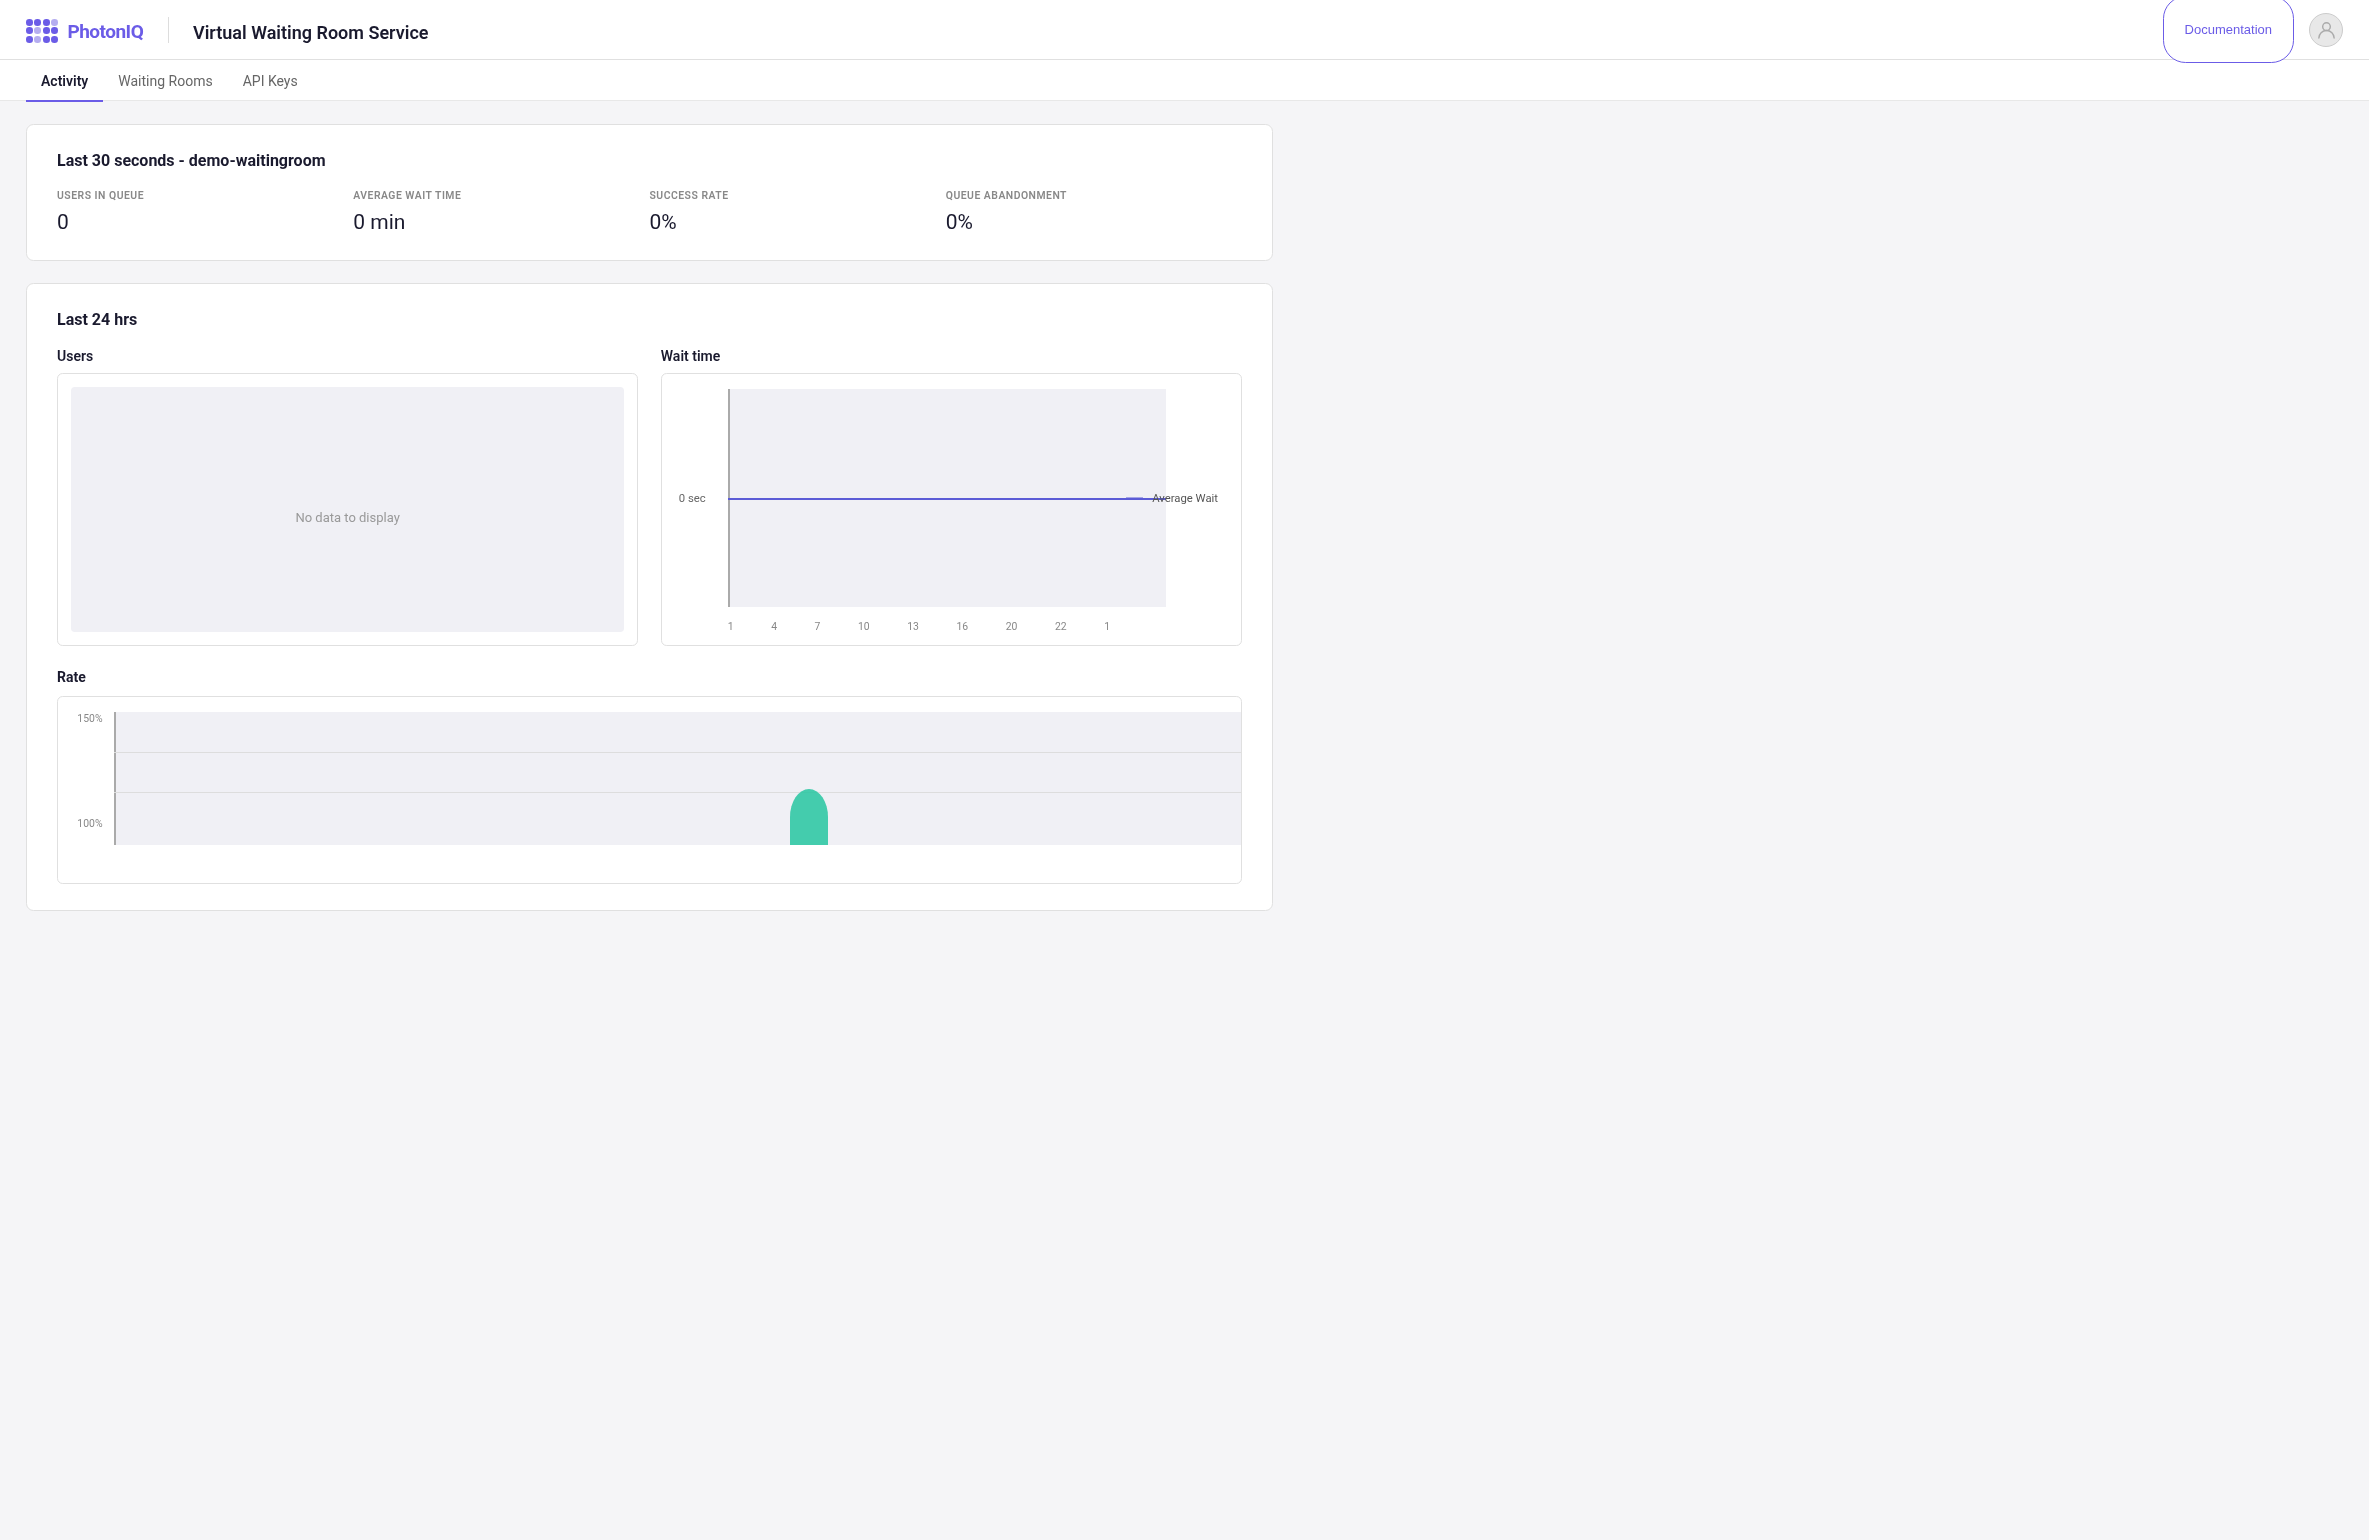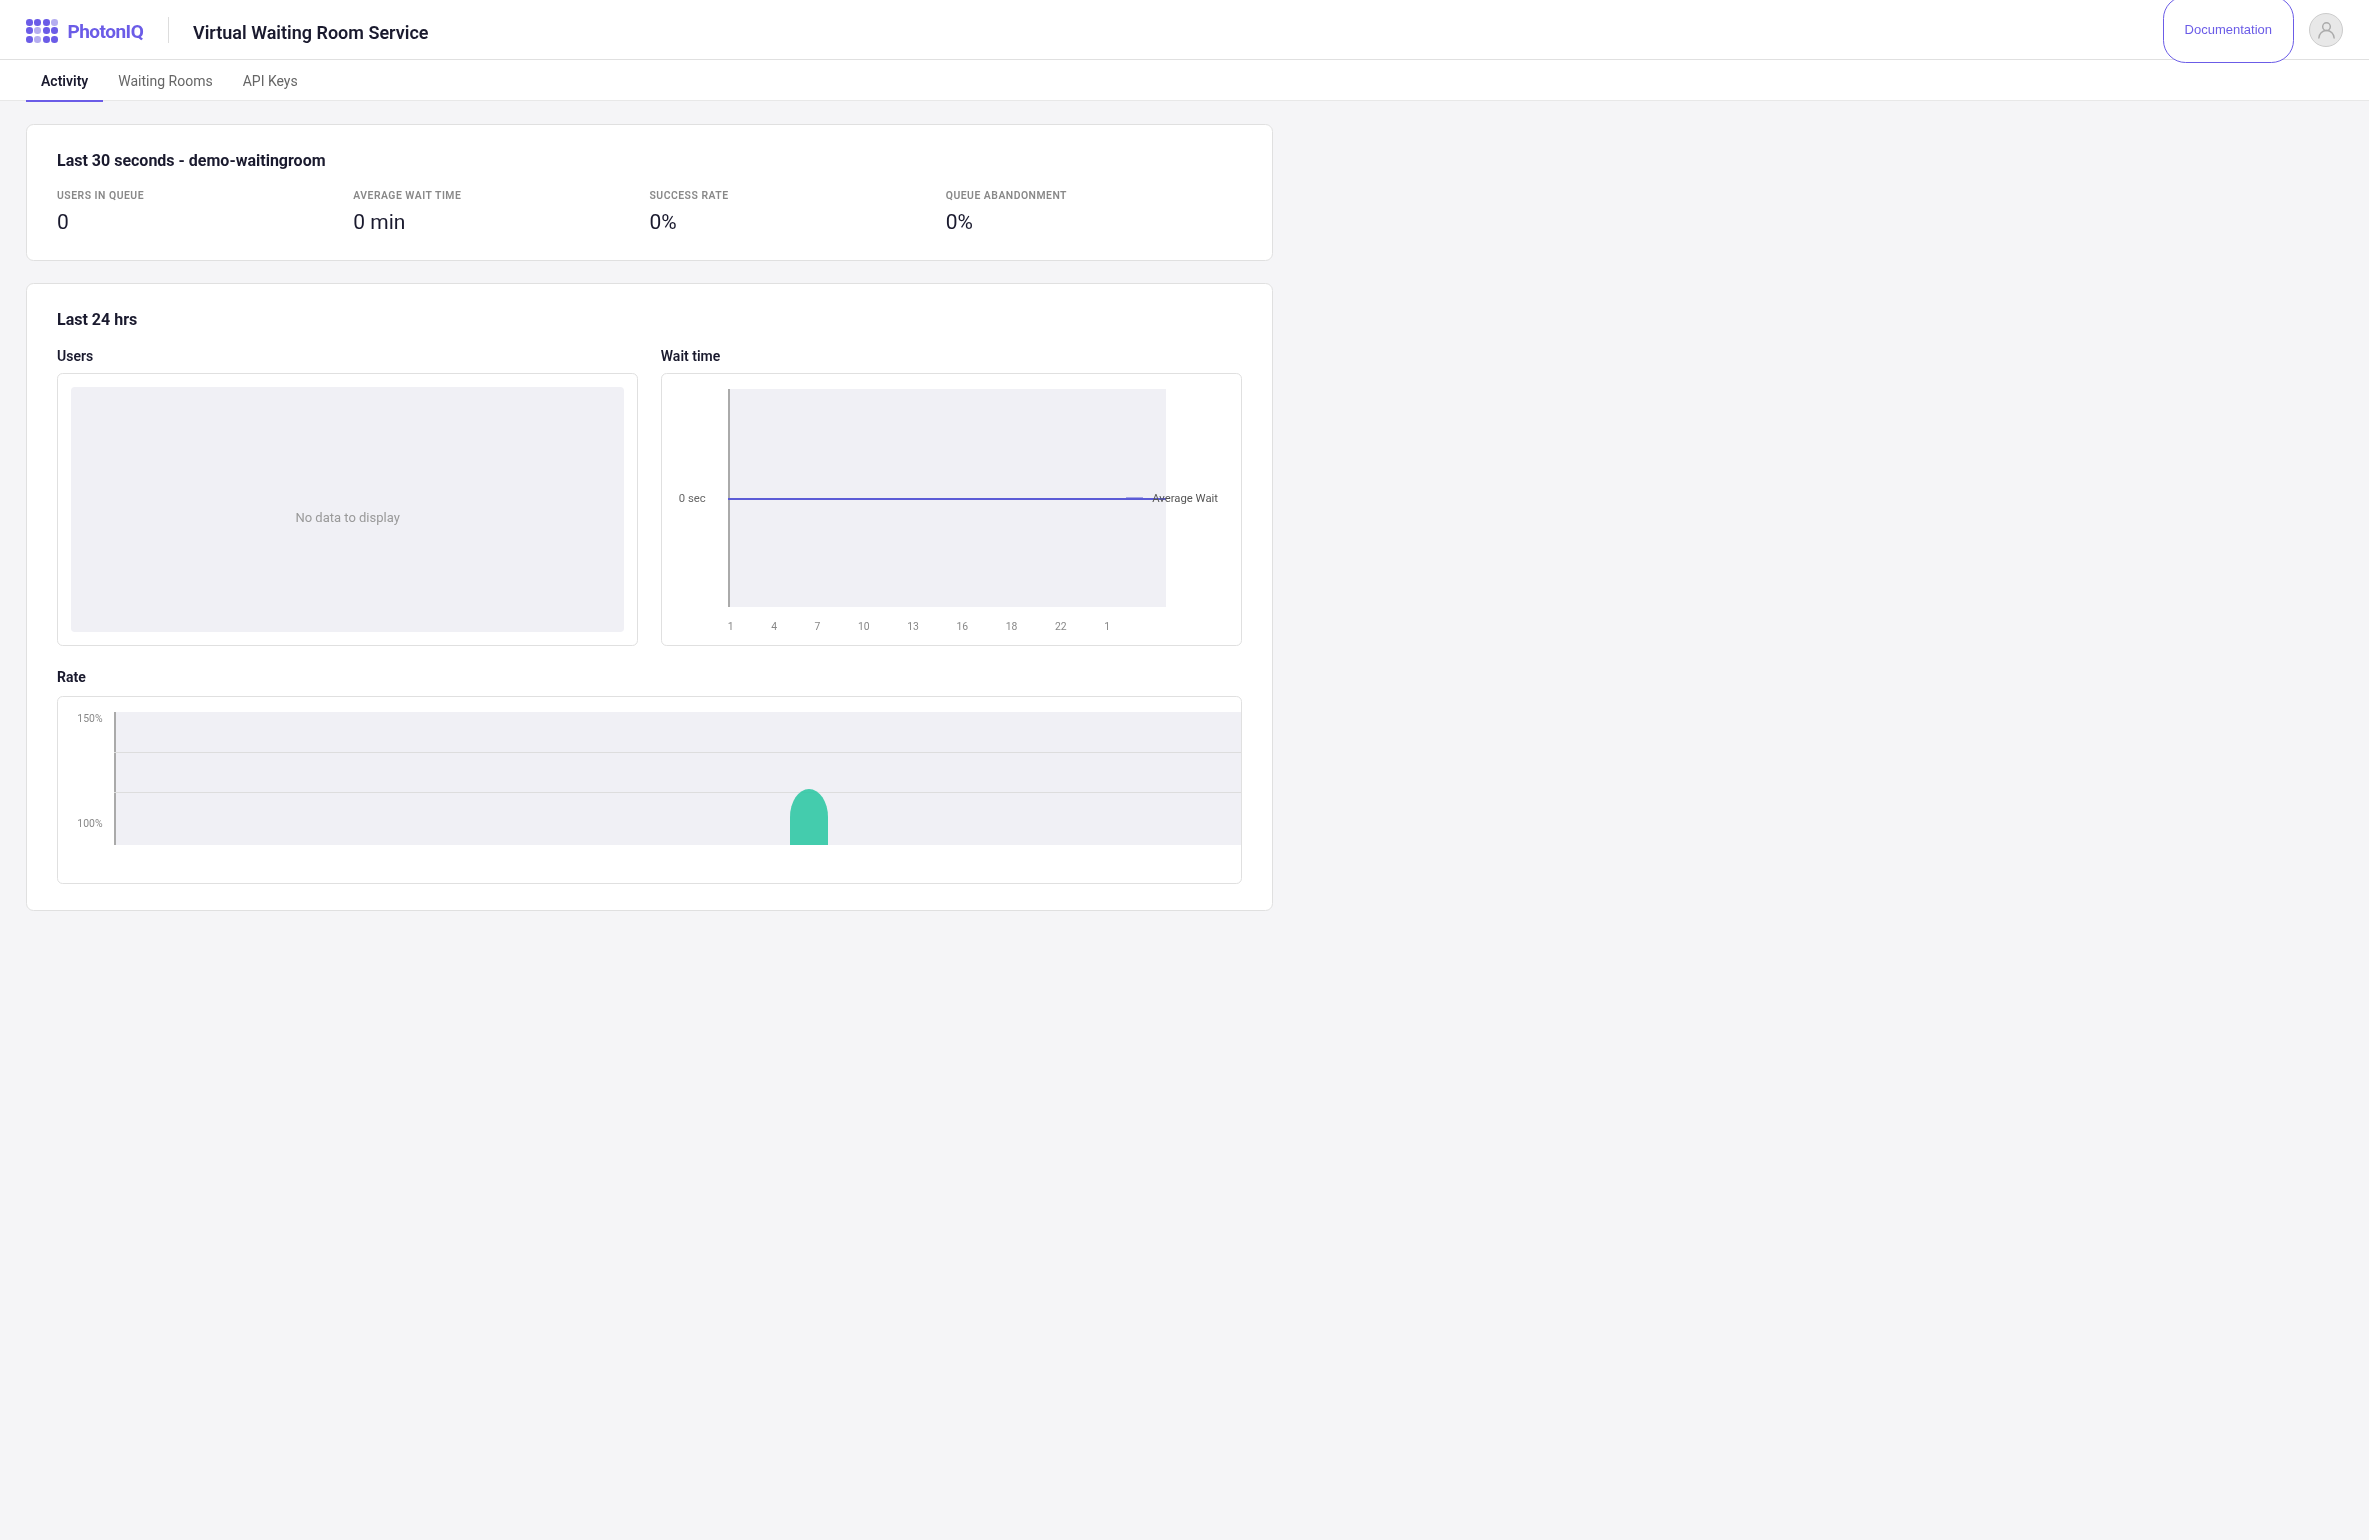--- a/index.html
+++ b/index.html
@@ -401,21 +401,21 @@
 
             <div class="h-line"></div>
 
             <div class="x-axis">
               <span class="x-label">1</span>
               <span class="x-label">4</span>
               <span class="x-label">7</span>
               <span class="x-label">10</span>
               <span class="x-label">13</span>
               <span class="x-label">16</span>
-              <span class="x-label">18</span>
+              <span class="x-label">20</span>
               <span class="x-label">22</span>
               <span class="x-label">1</span>
             </div>
 
             <div class="legend">
               <div class="legend-line"></div>
               <span>Average Wait</span>
             </div>
           </div>
         </div>

